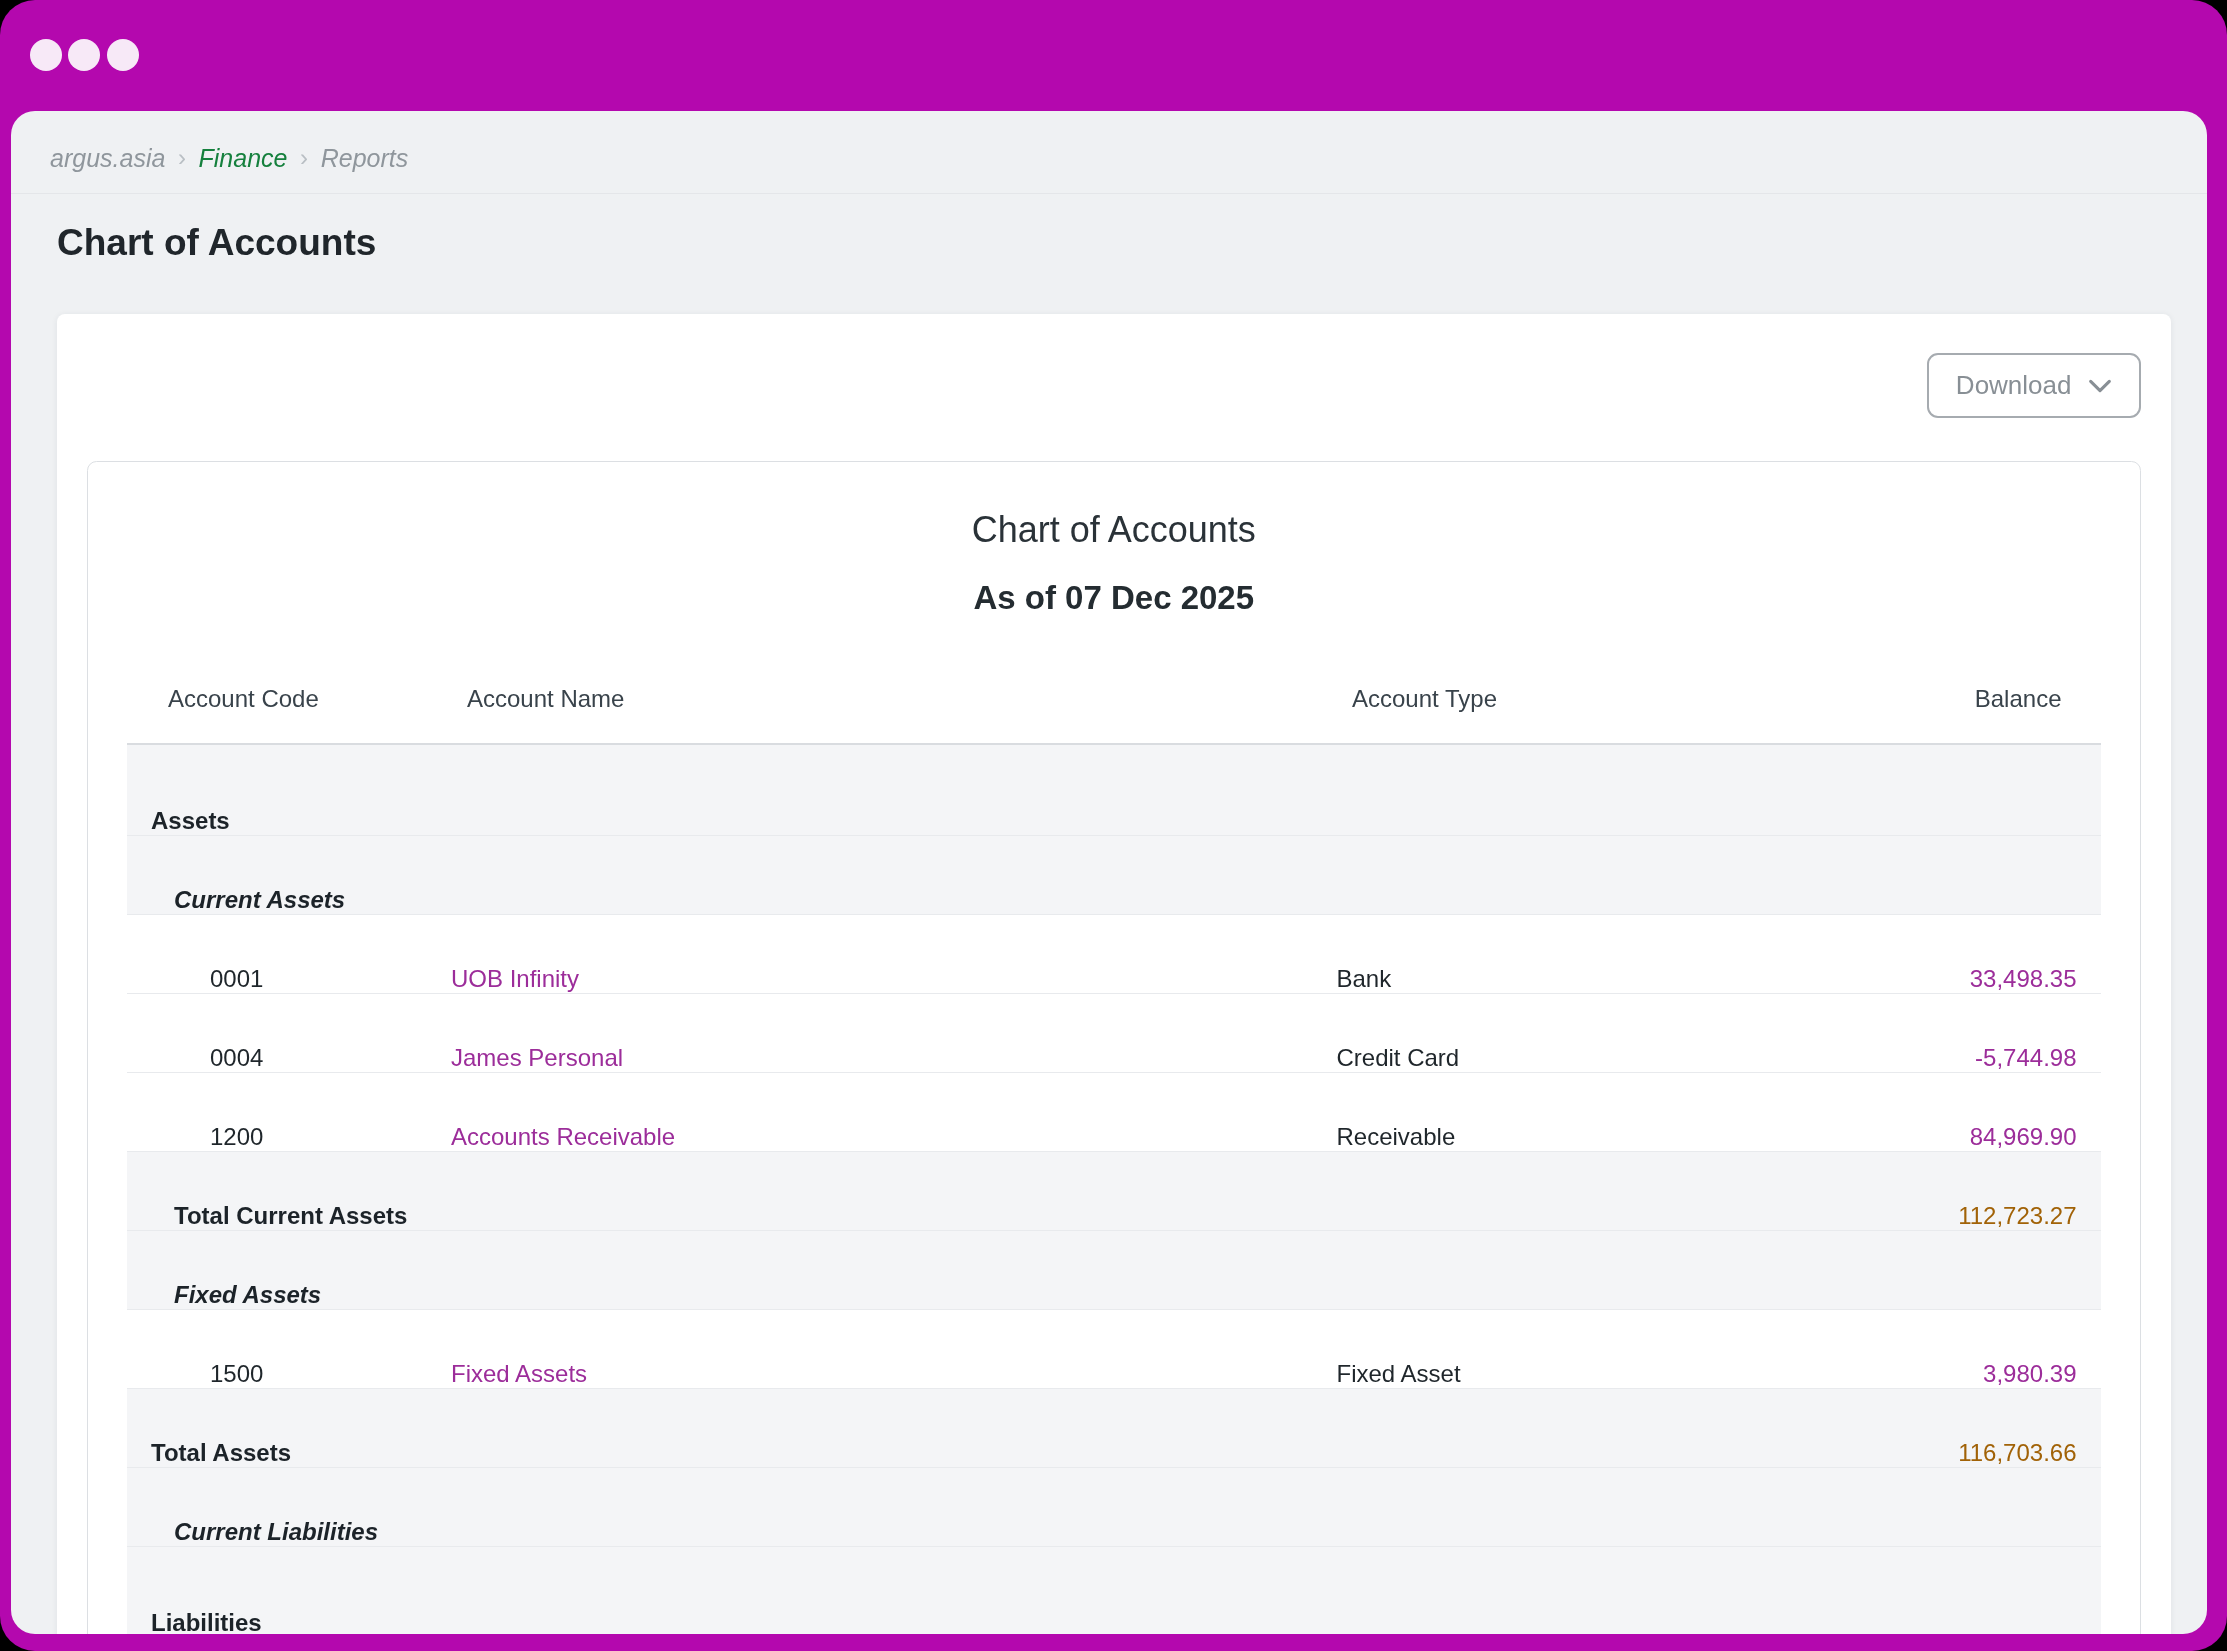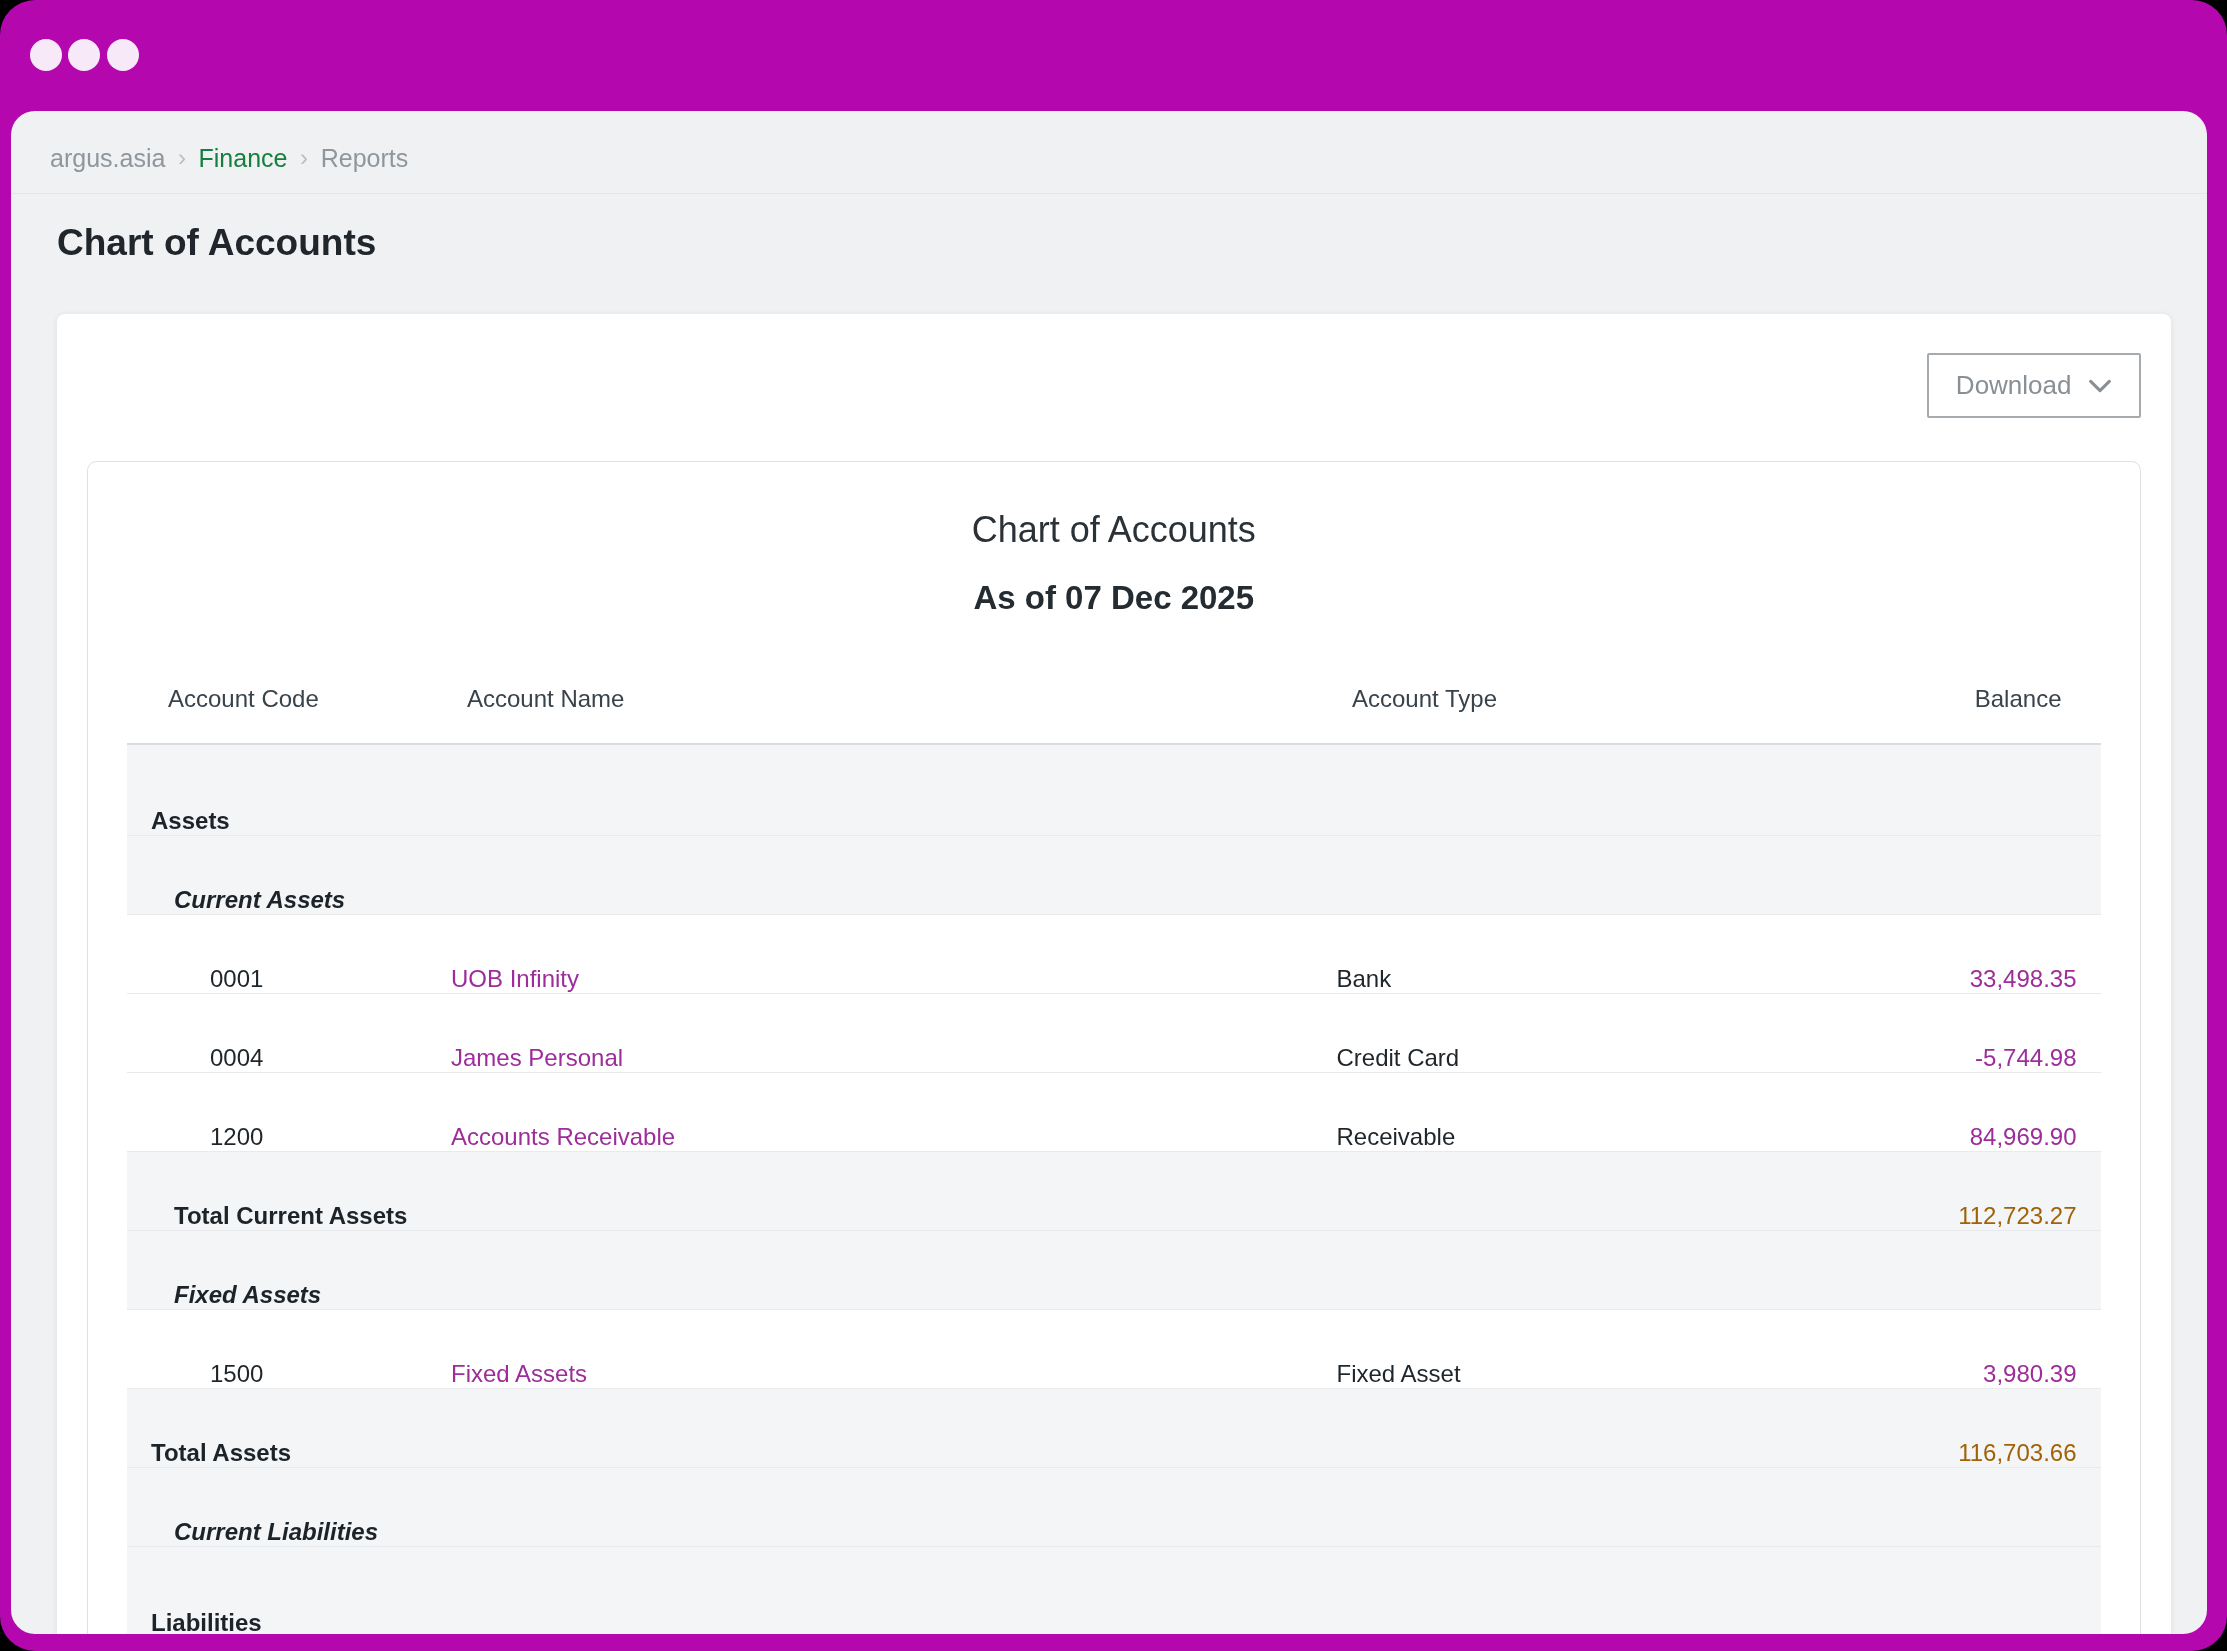--- a/index.html
+++ b/index.html
@@ -12,36 +12,36 @@
   .dots{position:absolute;left:30px;top:39px;display:flex;gap:6.3px;}
   .dot{width:32px;height:32px;border-radius:50%;background:#f7e9f7;}
   .content{
     position:absolute;left:11px;top:111px;right:20.5px;bottom:17.4px;
     background:#eff1f3;border-radius:24px;overflow:hidden;
   }
   .crumbs{
     padding:33px 0 20.5px 39px;font-size:25px;color:#949ba1;
     display:flex;align-items:center;gap:12.6px;line-height:28px;
   }
-  .crumb{color:#8f969c;}
+  .crumb{color:#8f969c;font-style:italic;}
   .crumb.current-area{color:#15803d;}
   .crumb-sep{color:#b9bfc4;font-size:24px;}
   .crumbs-divider{height:1.6px;background:#e4e6e9;width:100%;}
   .page-title{
     margin:28px 0 0 46px;font-size:37px;font-weight:bold;color:#20262b;line-height:41px;
   }
   .card{
     margin:51px 36px 0 46px;background:#ffffff;border-radius:8px;
     box-shadow:0 1.6px 6.3px rgba(40,50,60,0.08);
     height:1342px;padding:39px 30px 0 30px;
   }
   .toolbar{display:flex;justify-content:flex-end;}
   .download-btn{
     display:flex;align-items:center;gap:16px;
-    border:2.4px solid #a6abb0;border-radius:2px;background:#fff;
+    border:2.4px solid #a6abb0;border-radius:11px;background:#fff;
     padding:0 27px;height:65px;cursor:pointer;
     font-size:26px;color:#888f95;
   }
   .report-box{
     margin-top:43px;border:1.6px solid #dcdfe3;border-radius:9.5px;
     height:1231px;padding:46px 0 0 0;overflow:hidden;
   }
   .report-title{font-size:36px;color:#2a3238;text-align:center;line-height:43px;font-weight:400;}
   .report-subtitle{margin-top:32px;font-size:33px;font-weight:bold;color:#242c31;text-align:center;line-height:30px;}
   .table{margin:41px 39px 0 39px;font-size:24px;color:#1f262b;}

